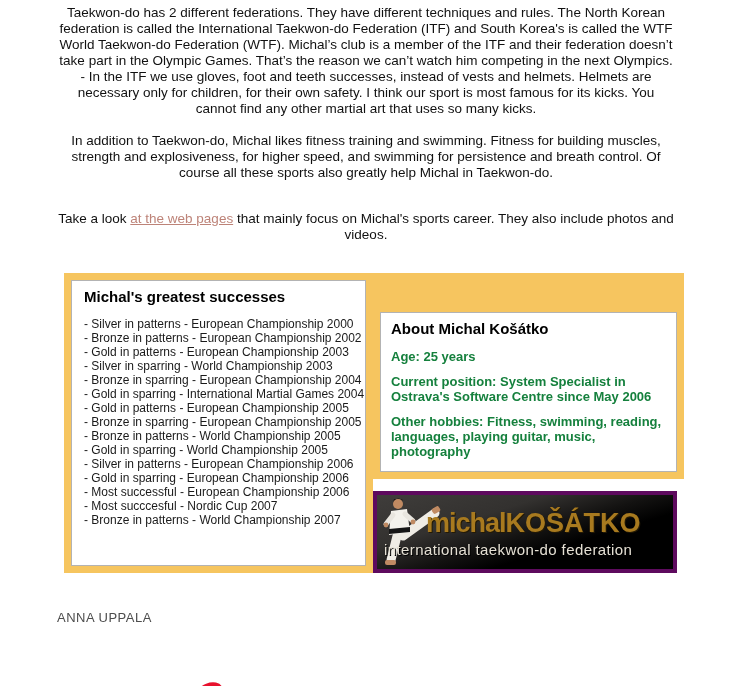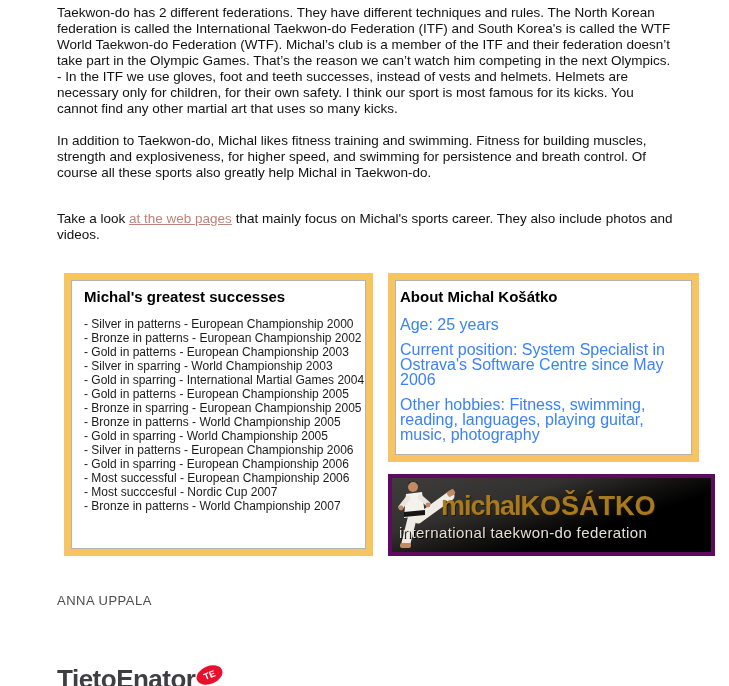--- a/index.html
+++ b/index.html
@@ -6,42 +6,42 @@
   html, body { background: #fff; }
   body {
     width: 729px; height: 686px;
     font-family: "Liberation Sans", sans-serif;
     font-size: 13.5px; line-height: 16px; color: #111;
     position: relative; overflow: hidden;
   }
   .page { padding: 5px 0 0 57px; }
 
   
-  .text-col { width: 618px; }
+  .text-col { width: 618px; text-align: center; }
   .para { margin: 0; }
   .mt16 { margin-top: 16px; }
   .mt30 { margin-top: 30px; }
   .link { color: #bd8378; text-decoration: underline; cursor: pointer; }
 
   
-  .boxes-row { display: flex; gap: 15px; margin-top: 30px; margin-left: 7px; }
+  .boxes-row { display: flex; margin-top: 30px; margin-left: 7px; }
   .amber-box { background: #f6c55f; padding: 7px; }
   .box-inner { background: #fff; border: 1px solid #b3b3b3; height: 100%; }
   .successes-box { width: 309px; }
   .successes-box .box-inner { padding: 7px 2px 5px 12px; }
   .box-title { font-size: 15px; font-weight: bold; line-height: 18px; color: #000; margin-bottom: 11px; }
   .succ-item { font-size: 12px; line-height: 14px; white-space: nowrap; color: #1a1a1a; }
   .right-col { width: 327px; }
   .about-box { width: 311px; }
-  .about-box .box-inner { padding: 7px 4px 2px 4px; }
-  .about-line { font-size: 16px; line-height: 15px; margin-bottom: 10px; color: #3b82f6; }
+  .about-box .box-inner { padding: 7px 4px 2px 10px; margin-top: 32px; }
+  .about-line { font-size: 13px; line-height: 15px; margin-bottom: 10px; color: #15803d; font-weight: bold; }
 
   
   .banner {
-    margin-top: 12px; width: 327px; height: 82px;
+    margin-top: 12px; width: 304px; height: 82px;
     border: 4px solid #5e0a5e; position: relative; cursor: pointer;
     background: linear-gradient(163deg, #3f3d3b 0%, #33312f 32%, #131211 52%, #000 66%);
     overflow: hidden;
   }
   .kicker { position: absolute; left: 2px; top: 1px; }
   .banner-name {
     position: absolute; left: 49px; top: 13px;
     font-size: 27px; font-weight: bold; line-height: 30px;
     color: #a87a1f; letter-spacing: 0px; white-space: nowrap;
     text-shadow: 1px 1px 0 #241a05;
@@ -86,20 +86,21 @@
 
     <div class="amber-box successes-box">
       <div class="box-inner">
         <div class="box-title">Michal's greatest successes</div>
         <div>
 
         <div class="succ-item">- Silver in patterns - European Championship 2000</div>
             <div class="succ-item">- Bronze in patterns - European Championship 2002</div>
             <div class="succ-item">- Gold in patterns - European Championship 2003</div>
             <div class="succ-item">- Silver in sparring - World Championship 2003</div>
+            <div class="succ-item">- Bronze in sparring - European Championship 2004</div>
             <div class="succ-item">- Gold in sparring - International Martial Games 2004</div>
             <div class="succ-item">- Gold in patterns - European Championship 2005</div>
             <div class="succ-item">- Bronze in sparring - European Championship 2005</div>
             <div class="succ-item">- Bronze in patterns - World Championship 2005</div>
             <div class="succ-item">- Gold in sparring - World Championship 2005</div>
             <div class="succ-item">- Silver in patterns - European Championship 2006</div>
             <div class="succ-item">- Gold in sparring - European Championship 2006</div>
             <div class="succ-item">- Most successful - European Championship 2006</div>
             <div class="succ-item">- Most succcesful -  Nordic Cup 2007</div>
             <div class="succ-item">- Bronze in patterns - World Championship 2007</div>

